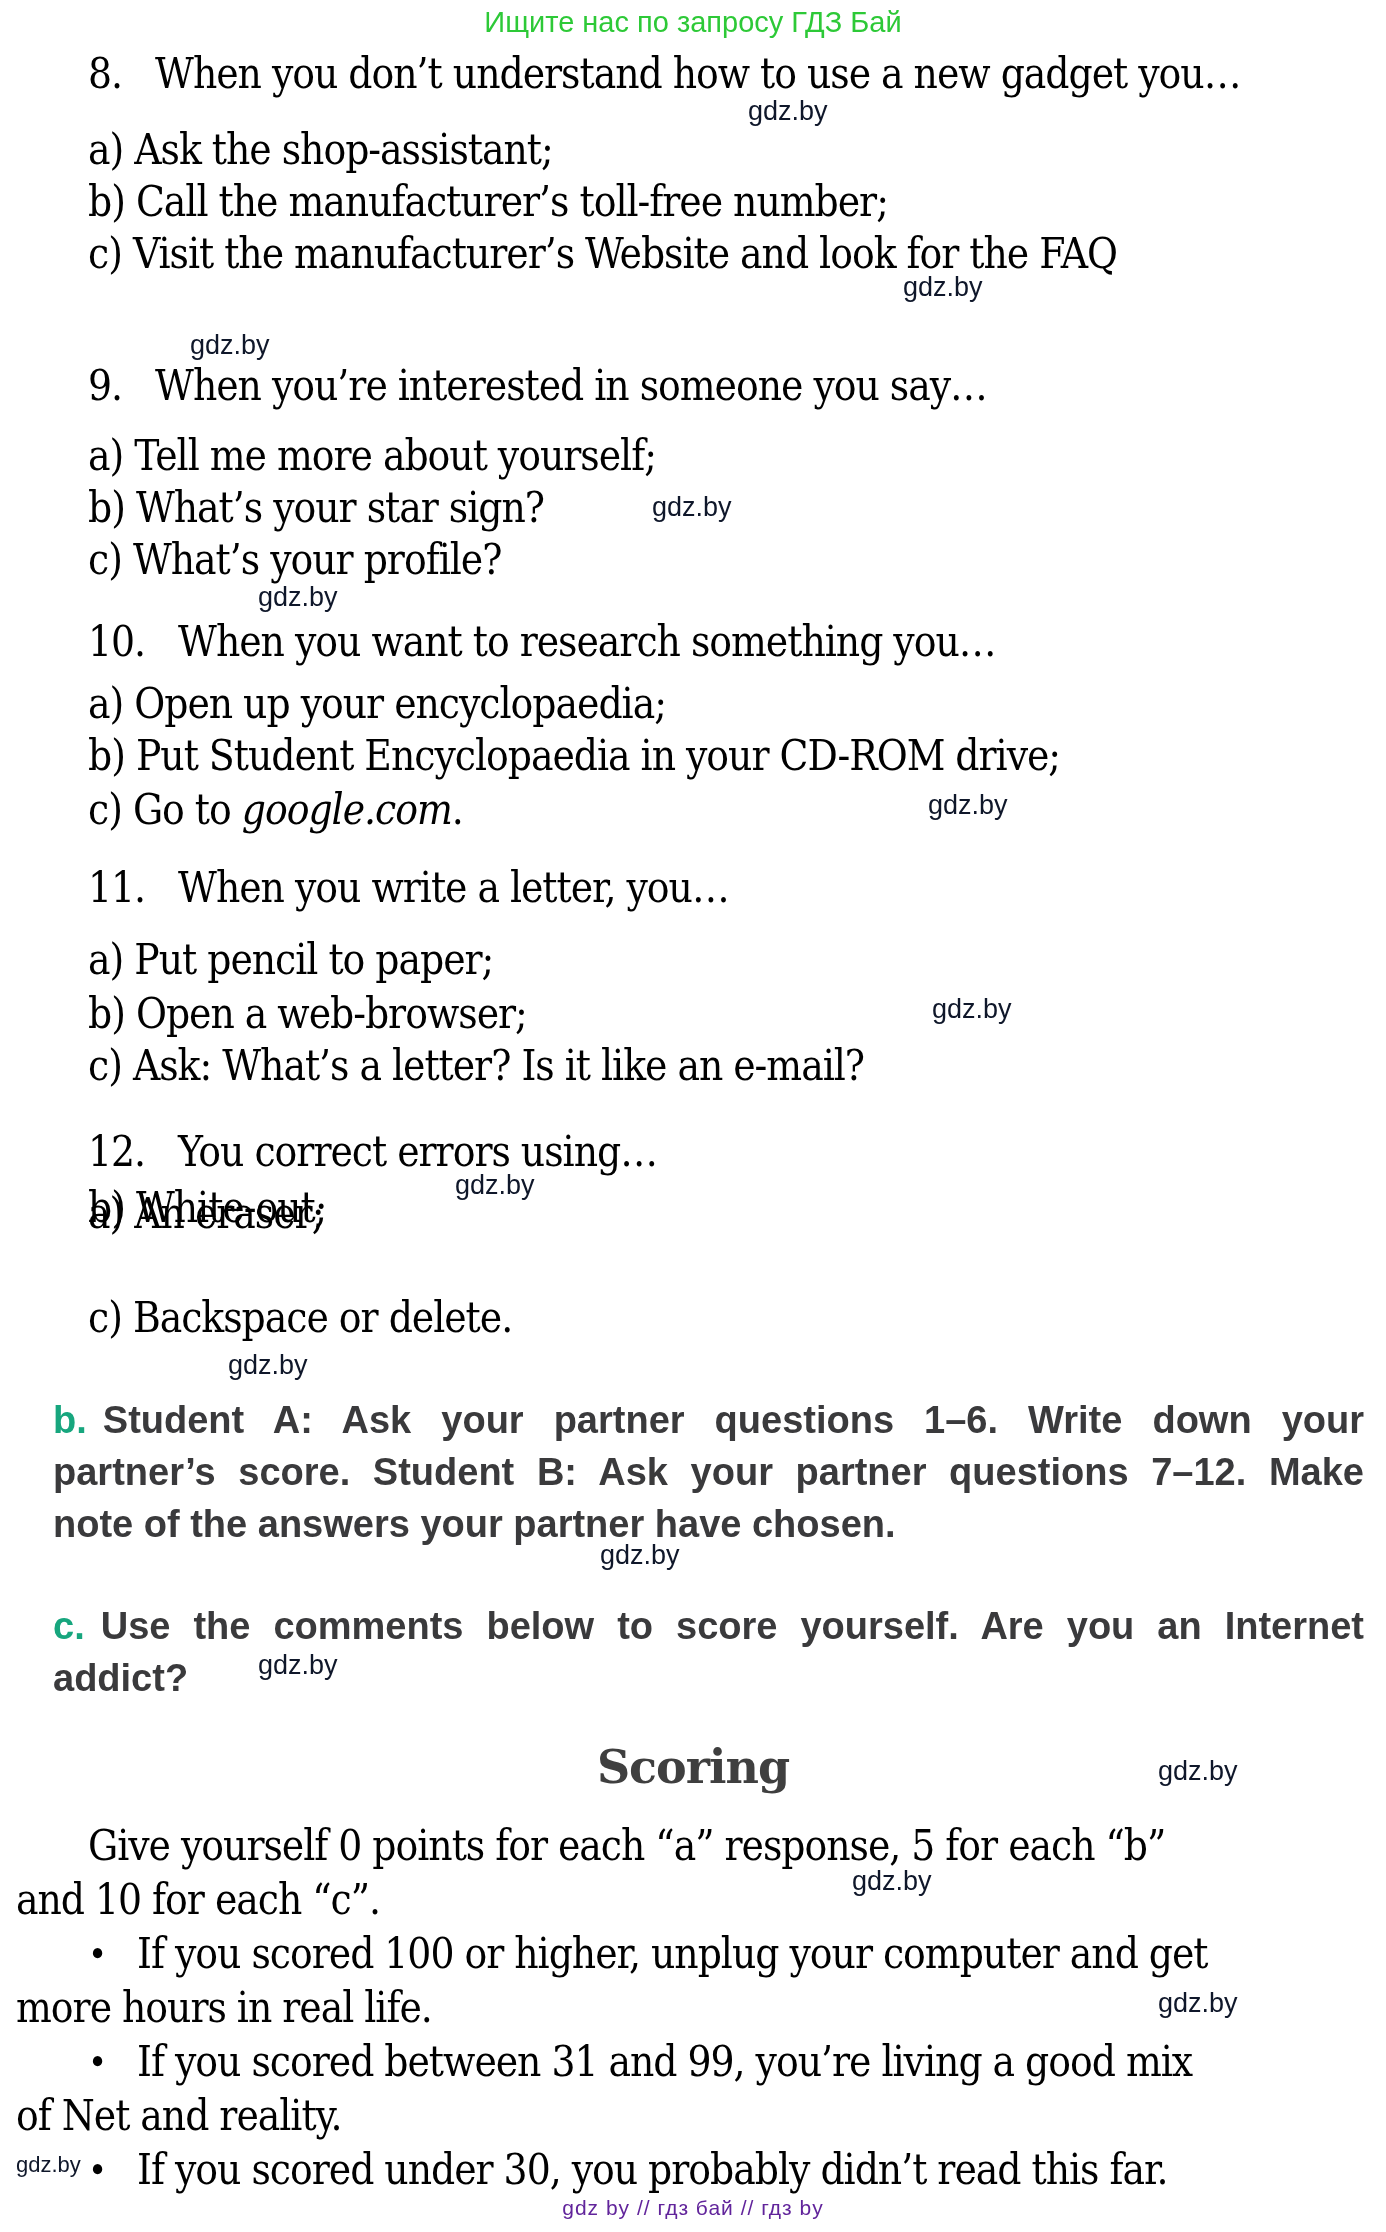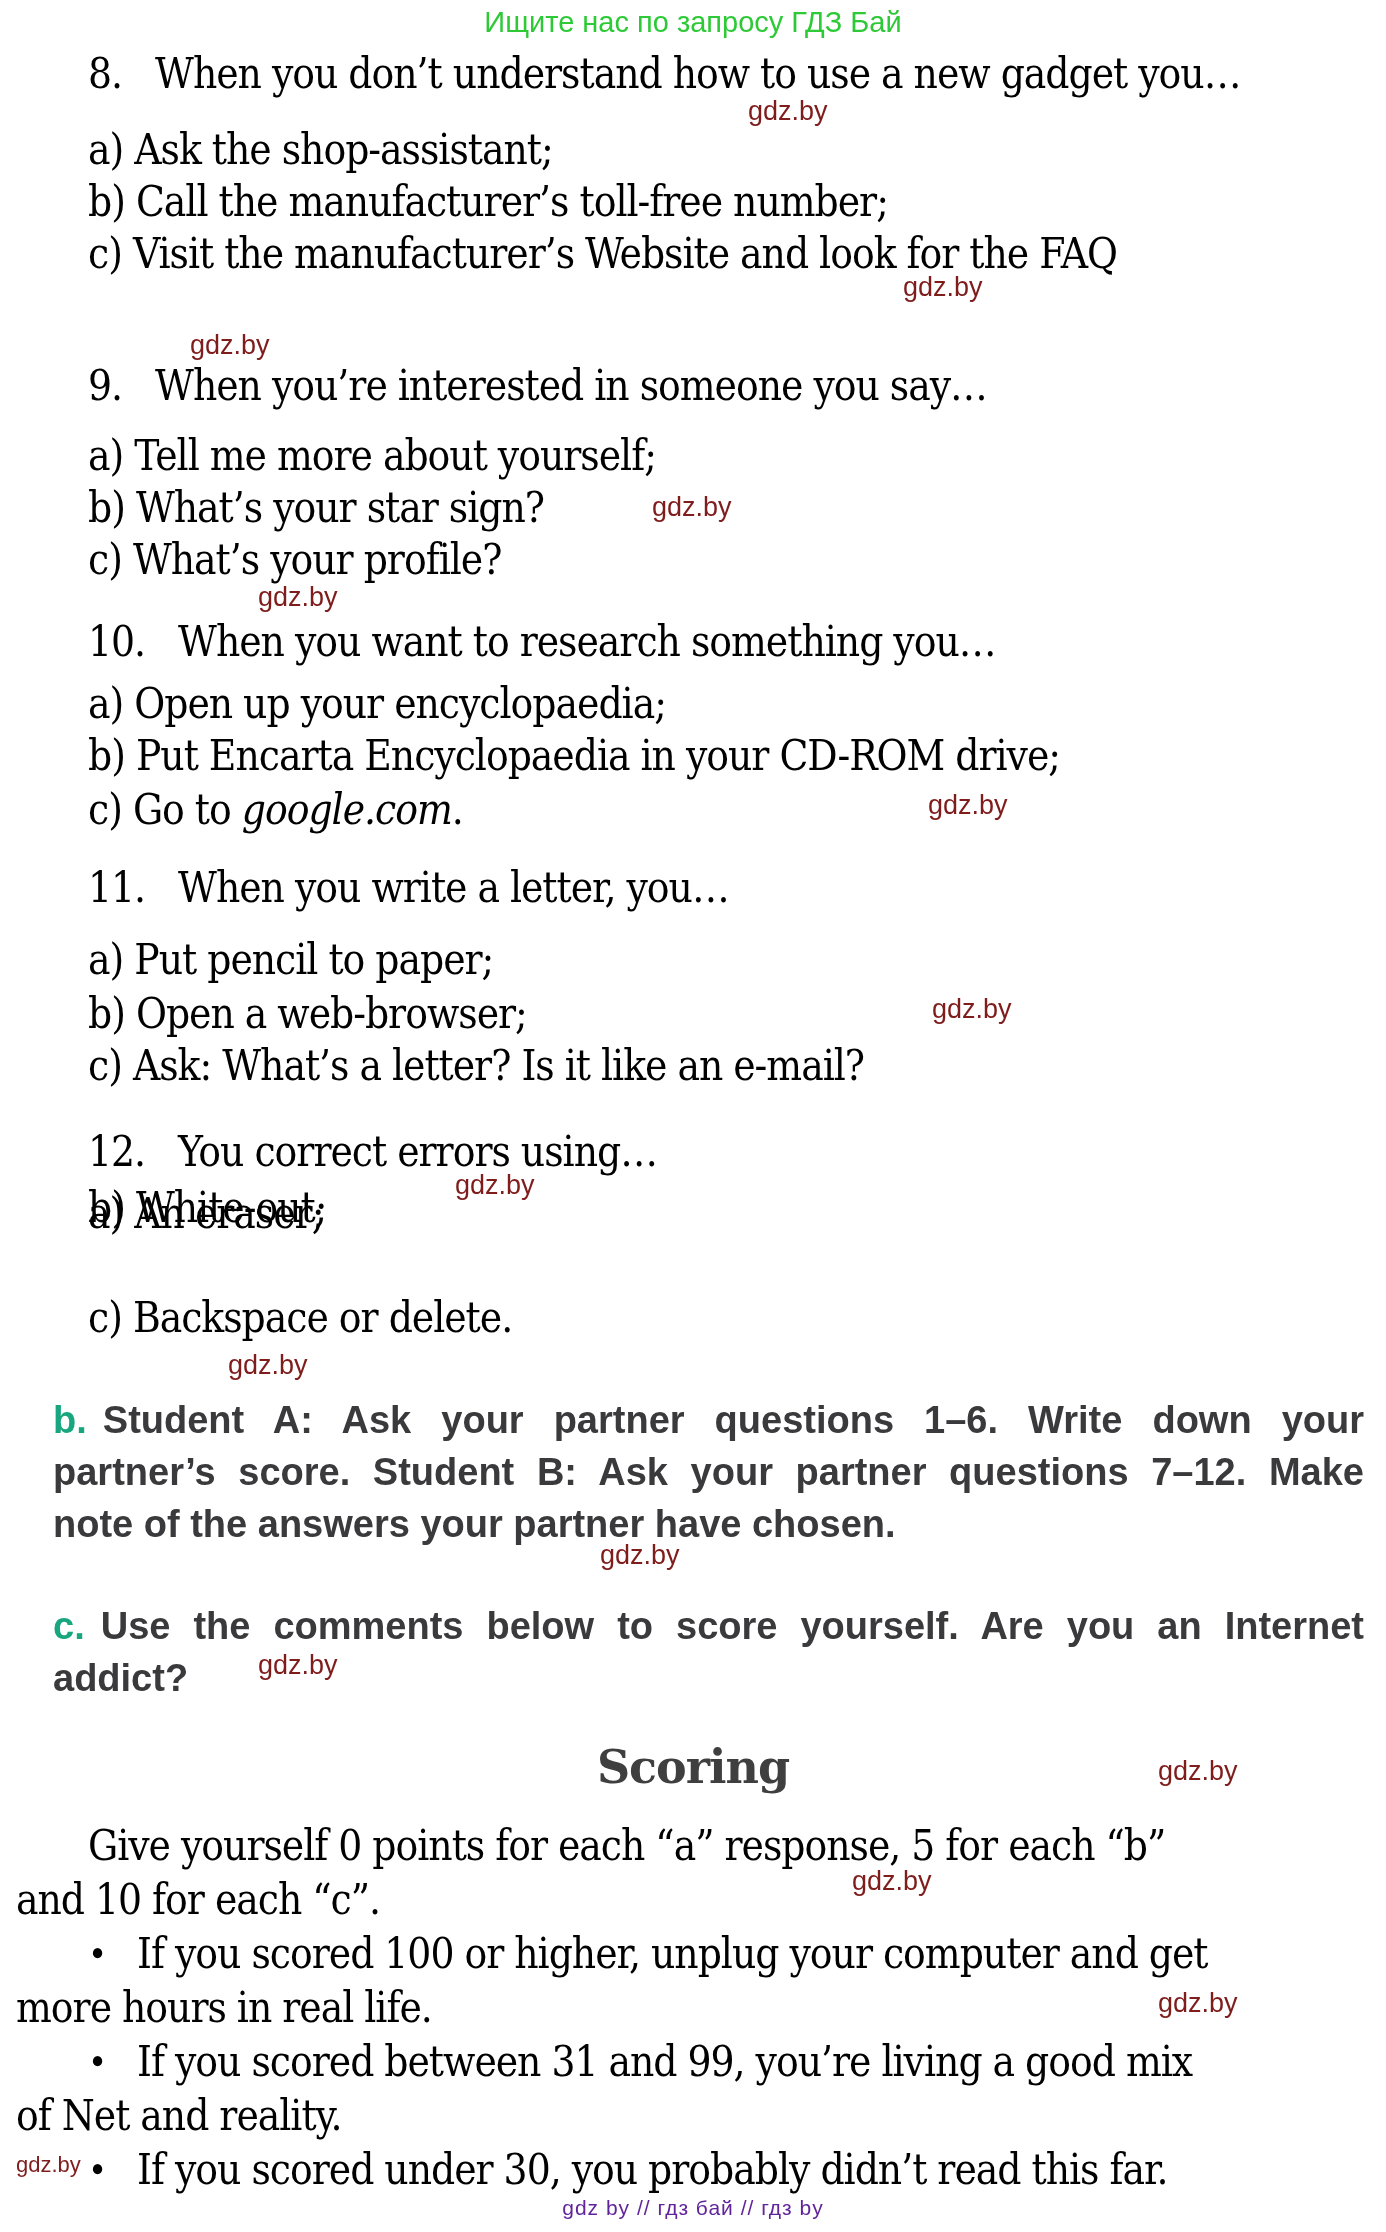--- a/index.html
+++ b/index.html
@@ -57,21 +57,21 @@
     font-family: "DejaVu Serif", serif;
     font-weight: 700;
     font-size: 46px;
     color: #3f3f3f;
     letter-spacing: -1px;
   }
   .wm {
     position: absolute;
     font-family: "Liberation Sans", sans-serif;
     font-size: 27px;
-    color: #7f1d1d;
+    color: #0f172a;
     white-space: nowrap;
   }
   .wm.small { font-size: 22px; }
   .footer {
     position: absolute;
     top: 2196px; left: 0; width: 100%;
     text-align: center;
     font-family: "Liberation Sans", sans-serif;
     font-size: 21px;
     color: #61249b;
@@ -99,21 +99,21 @@
   </div>
   <div class="line" style="top:432px">a) Tell me more about yourself;</div>
   <div class="line" style="top:484px">b) What’s your star sign?</div>
   <div class="line" style="top:536px">c) What’s your profile?</div>
 
   <div class="line" style="top:618px">
     <span class="qnum">10.</span>
     <span class="qtext">When you want to research something you…</span>
   </div>
   <div class="line" style="top:680px">a) Open up your encyclopaedia;</div>
-  <div class="line" style="top:732px">b) Put Encarta Encyclopaedia in your CD-ROM drive;</div>
+  <div class="line" style="top:732px">b) Put Student Encyclopaedia in your CD-ROM drive;</div>
   <div class="line" style="top:786px">
     <span>c) Go to </span><span class="italic">google.com</span><span>.</span>
   </div>
 
   <div class="line" style="top:864px">
     <span class="qnum">11.</span>
     <span class="qtext">When you write a letter, you…</span>
   </div>
   <div class="line" style="top:936px">a) Put pencil to paper;</div>
   <div class="line" style="top:990px">b) Open a web-browser;</div>

